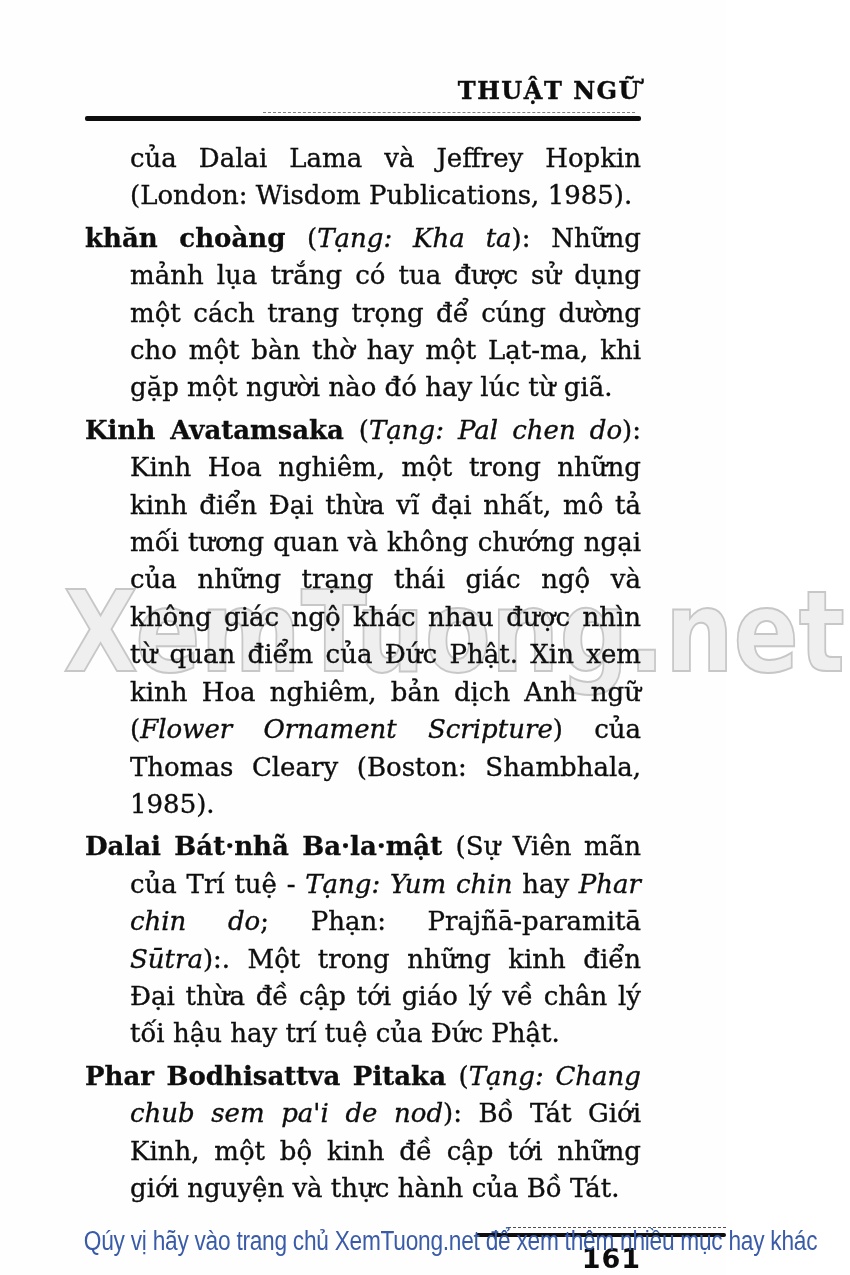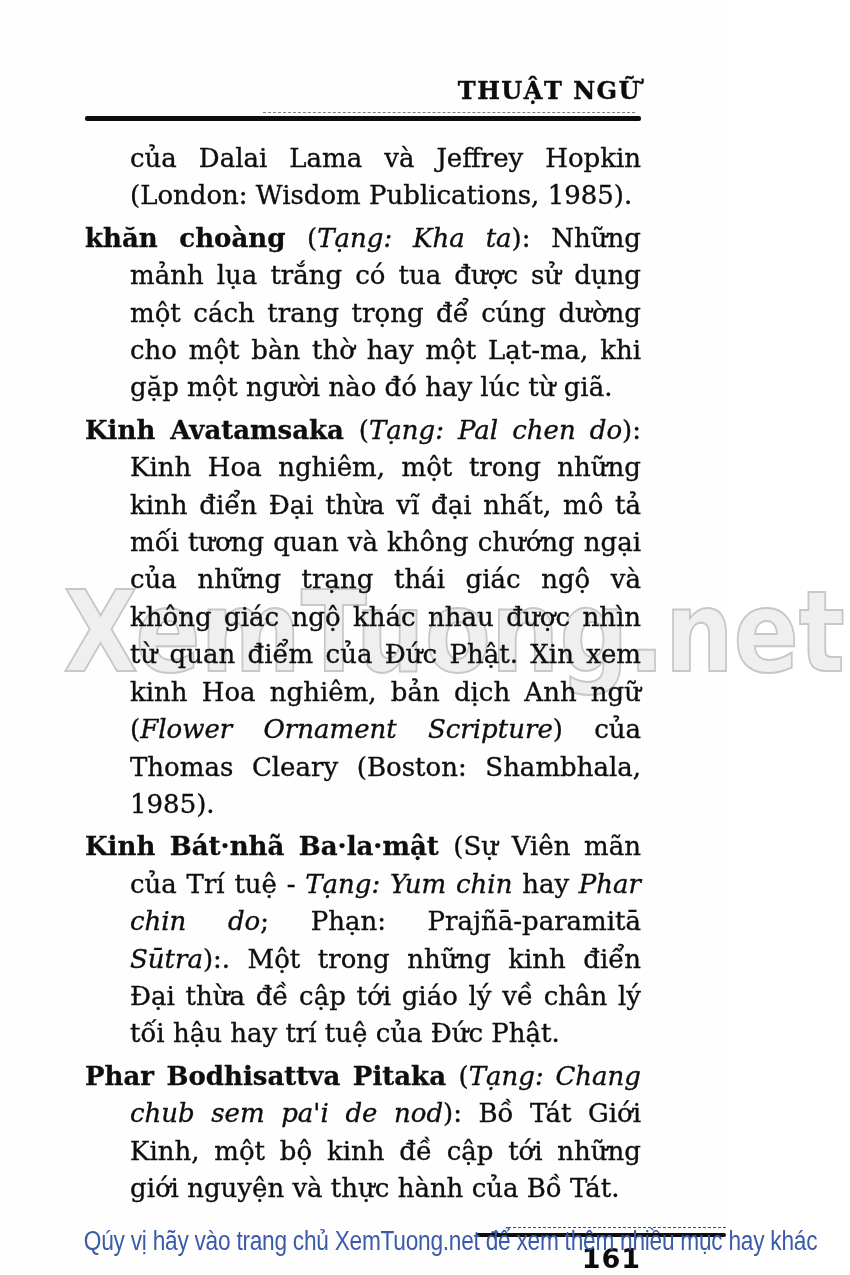--- a/index.html
+++ b/index.html
@@ -147,21 +147,21 @@
   <div class="rule-top"></div>
 
   <div class="watermark">
     <span style="color: rgb(239, 239, 239); -webkit-text-stroke: 2px rgb(199, 199, 199);">XemTuong.net</span>
   </div>
 
   <div class="glossary">
       <p class="continuation"><span>của Dalai Lama và Jeffrey Hopkin (London: Wisdom Publications, 1985).</span></p>
       <p class=""><span class="term">khăn choàng </span><span>(</span><span class="it">Tạng: Kha ta</span><span>): Những mảnh lụa trắng có tua được sử dụng một cách trang trọng để cúng dường cho một bàn thờ hay một Lạt-ma, khi gặp một người nào đó hay lúc từ giã.</span></p>
       <p class=""><span class="term">Kinh Avatamsaka </span><span>(</span><span class="it">Tạng: Pal chen do</span><span>): Kinh Hoa nghiêm, một trong những kinh điển Đại thừa vĩ đại nhất, mô tả mối tương quan và không chướng ngại của những trạng thái giác ngộ và không giác ngộ khác nhau được nhìn từ quan điểm của Đức Phật. Xin xem kinh Hoa nghiêm, bản dịch Anh ngữ (</span><span class="it">Flower Ornament Scripture</span><span>) của Thomas Cleary (Boston: Shambhala, 1985).</span></p>
-      <p class=""><span class="term">Kinh Bát·nhã Ba·la·mật </span><span>(Sự Viên mãn của Trí tuệ - </span><span class="it">Tạng: Yum chin</span><span> hay </span><span class="it">Phar chin do</span><span>; Phạn: Prajñā-paramitā </span><span class="it">Sūtra</span><span>):. Một trong những kinh điển Đại thừa đề cập tới giáo lý về chân lý tối hậu hay trí tuệ của Đức Phật.</span></p>
+      <p class=""><span class="term">Dalai Bát·nhã Ba·la·mật </span><span>(Sự Viên mãn của Trí tuệ - </span><span class="it">Tạng: Yum chin</span><span> hay </span><span class="it">Phar chin do</span><span>; Phạn: Prajñā-paramitā </span><span class="it">Sūtra</span><span>):. Một trong những kinh điển Đại thừa đề cập tới giáo lý về chân lý tối hậu hay trí tuệ của Đức Phật.</span></p>
       <p class=""><span class="term">Phar Bodhisattva Pitaka </span><span>(</span><span class="it">Tạng: Chang chub sem pa'i de nod</span><span>): Bồ Tát Giới Kinh, một bộ kinh đề cập tới những giới nguyện và thực hành của Bồ Tát.</span></p>
     </div>
 
   <div class="rule-bottom"></div>
 
   <div class="page-number-row">
     <span class="page-number">161</span>
   </div>
 
   <div class="footer">

